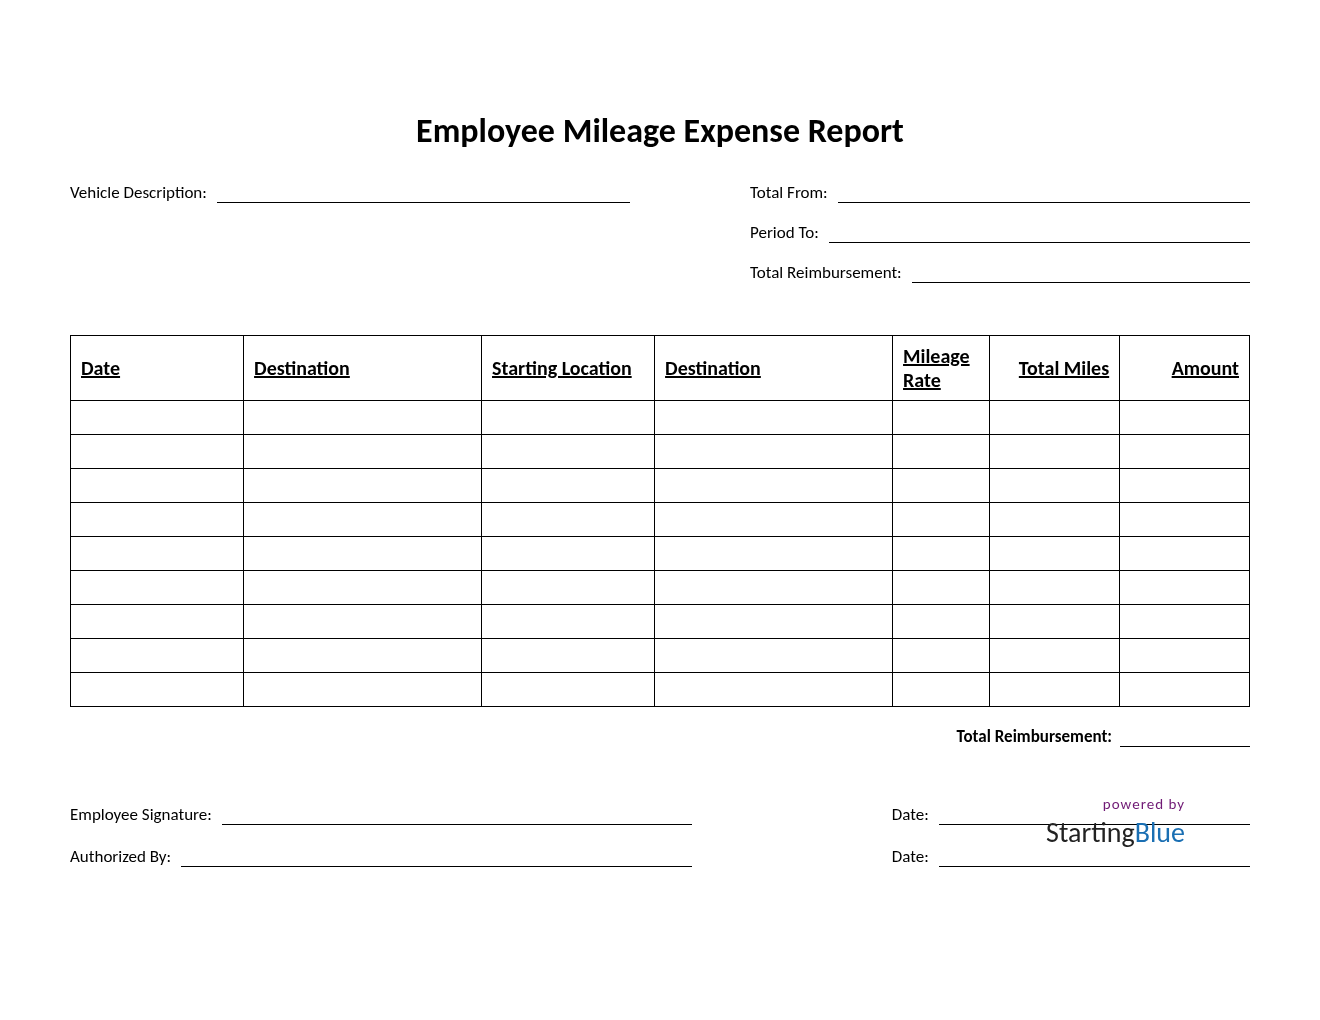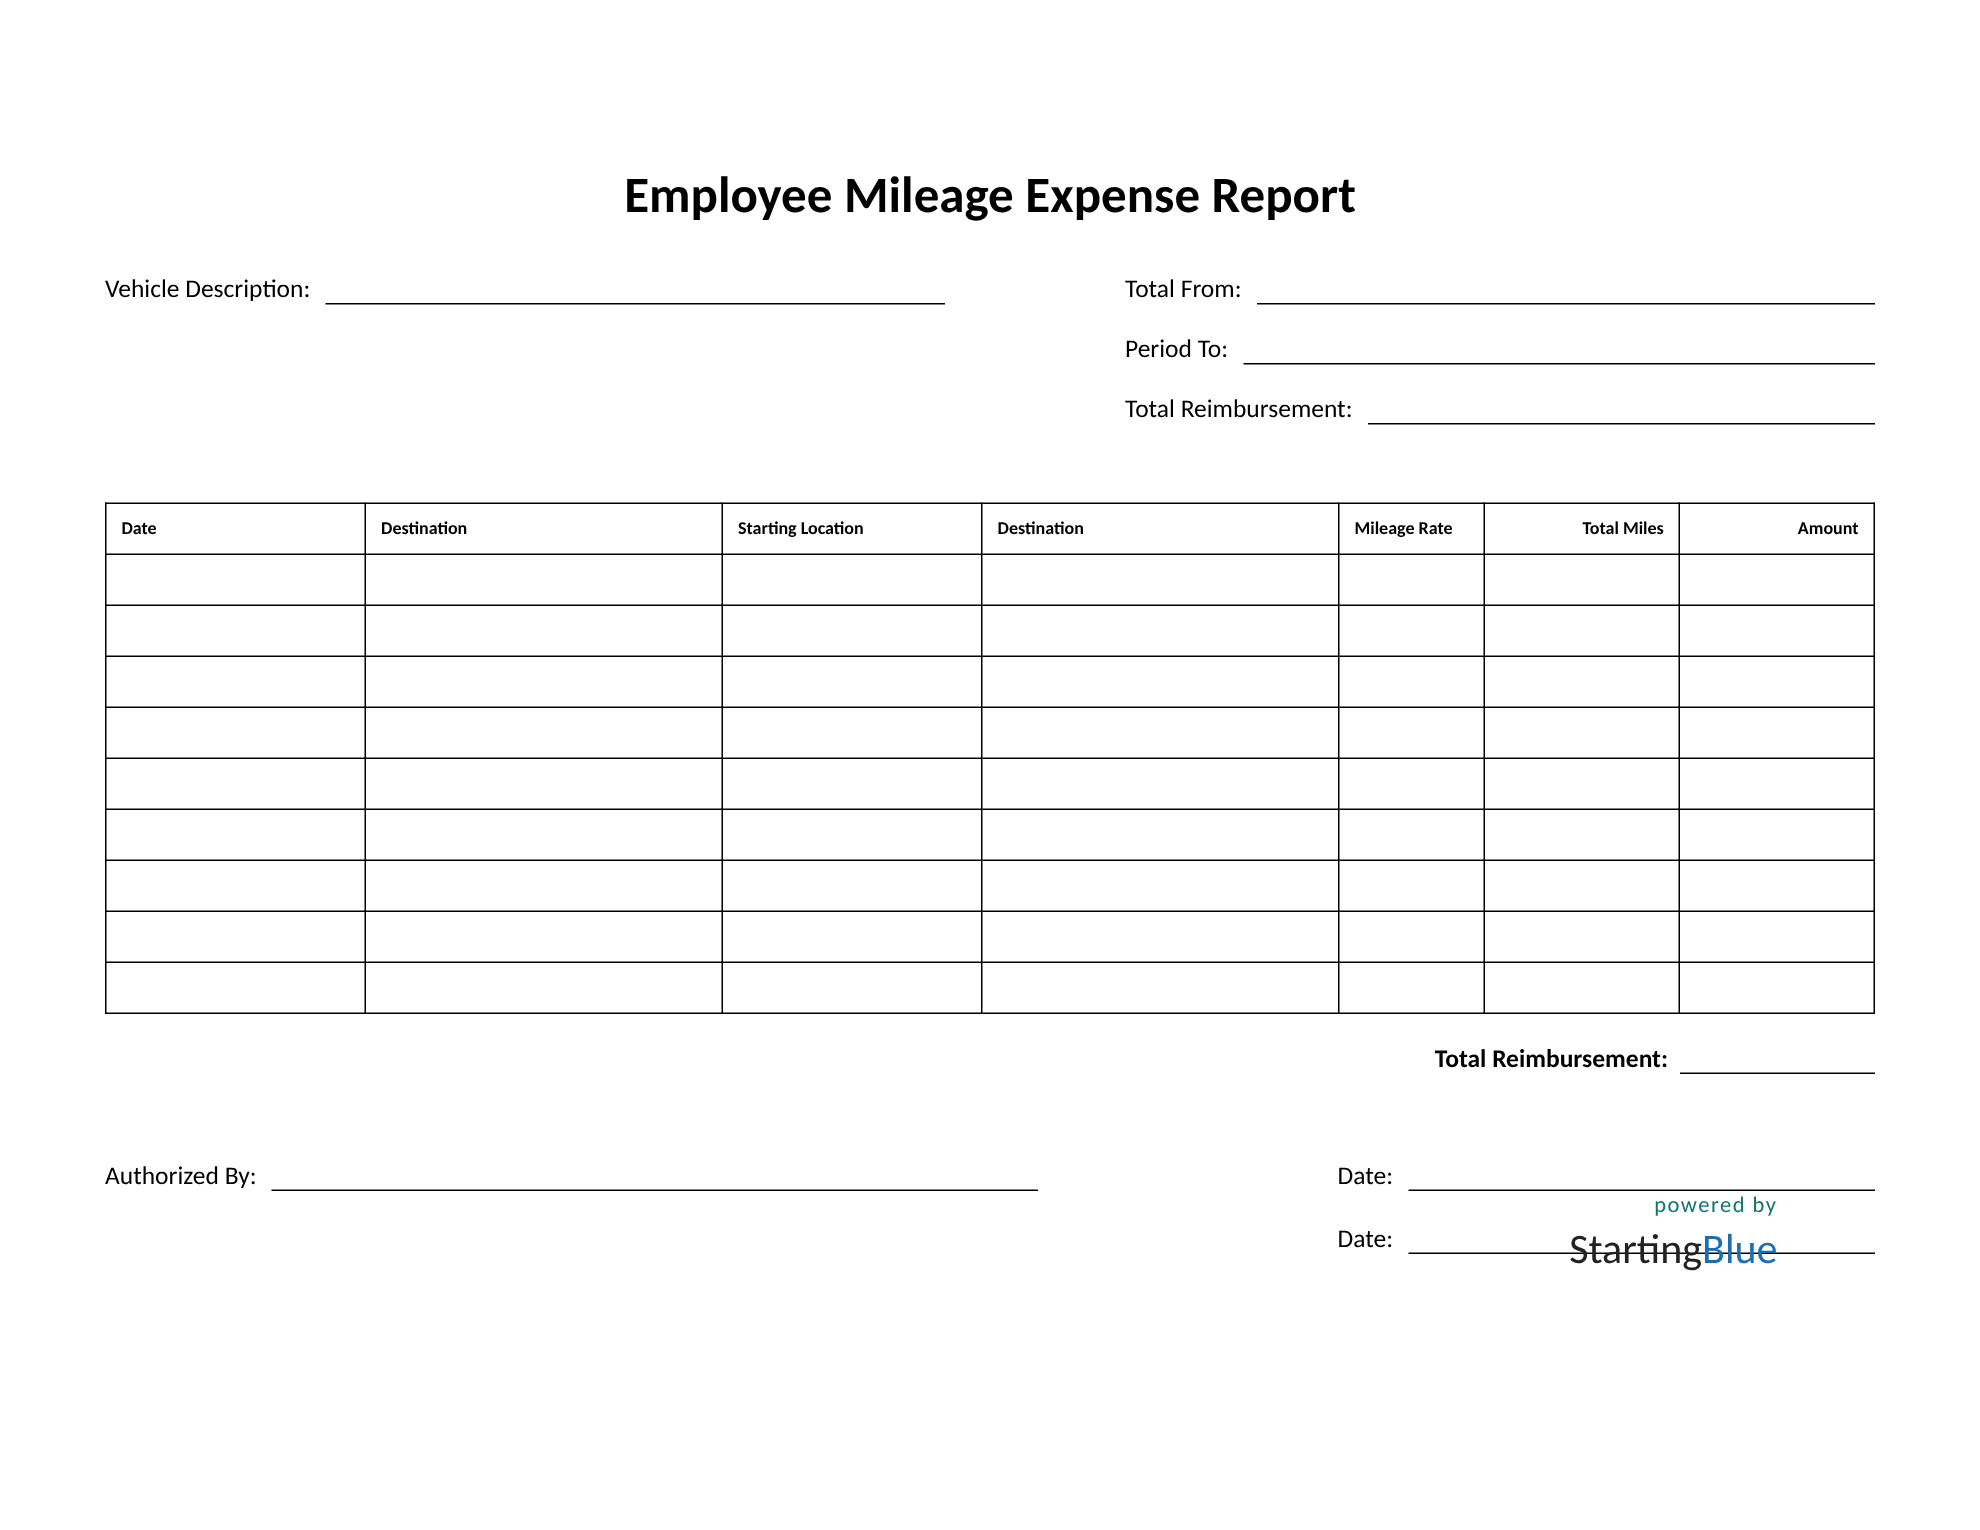--- a/index.html
+++ b/index.html
@@ -51,22 +51,23 @@
   }
   th, td {
     border: 1.5px solid #000;
     padding: 8px 10px;
     font-size: 16px;
     text-align: left;
     height: 34px;
   }
   th {
     font-weight: 700;
-    font-size: 12px;
+    font-size: 20px;
     vertical-align: middle;
+    text-decoration: underline;
   }
   th.center, td.center { text-align: right; }
   .col-date { width: 160px; }
   .col-desc { width: 220px; }
   .col-start { width: 160px; }
   .col-dest { width: 220px; }
   .col-rate { width: 90px; }
   .col-miles { width: 120px; }
   .col-amount { width: 120px; }
 
@@ -100,21 +101,21 @@
   .sig-right .sig-row { padding-left: 120px; }
 
   .footer {
     position: absolute;
     bottom: 170px;
     right: 135px;
     text-align: right;
   }
   .footer .powered {
     font-size: 15px;
-    color: #0f766e;
+    color: #701a75;
     letter-spacing: 1px;
     margin-bottom: 2px;
   }
   .footer .brand {
     font-size: 28px;
     font-weight: 400;
   }
   .footer .brand .g { color: #222; }
   .footer .brand .b { color: #1a6fb3; }
 </style>
@@ -244,20 +245,24 @@
 </table>
 
 <div class="total-line">
   <span class="total-label">Total Reimbursement:</span>
   <span class="total-value"></span>
 </div>
 
 <div class="sig-block">
   <div class="sig-left">
     <div class="sig-row">
+      <span class="sig-label">Employee Signature:</span>
+      <span class="info-line"></span>
+    </div>
+    <div class="sig-row">
       <span class="sig-label">Authorized By:</span>
       <span class="info-line"></span>
     </div>
   </div>
   <div class="sig-right">
     <div class="sig-row">
       <span class="sig-label">Date:</span>
       <span class="info-line"></span>
     </div>
     <div class="sig-row">

